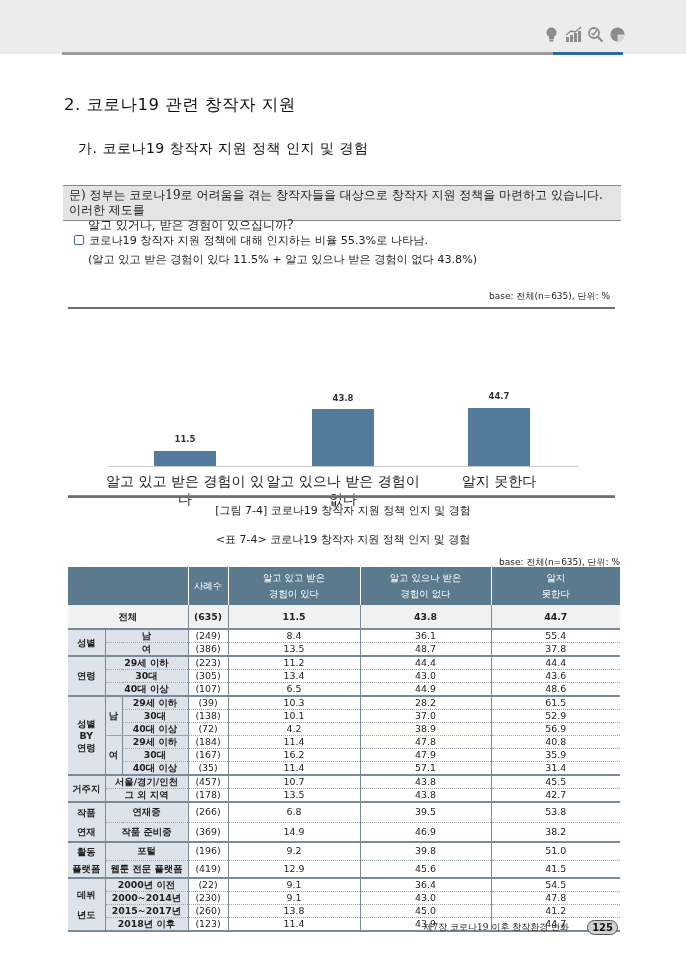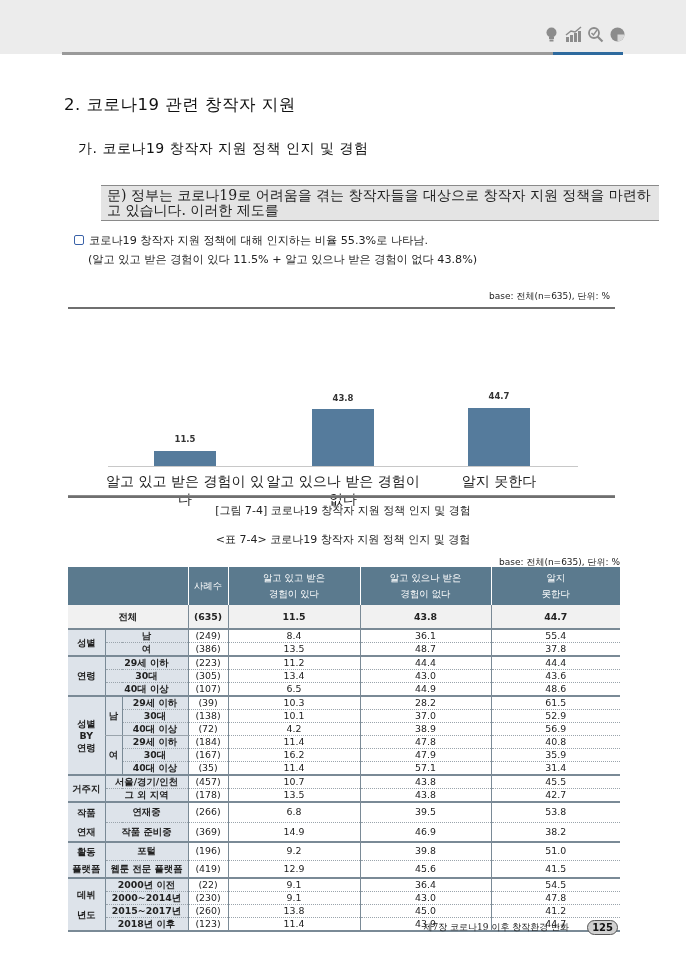--- a/index.html
+++ b/index.html
@@ -10,21 +10,21 @@
   .topbar .rule-gray { position: absolute; left: 62px; top: 52px; width: 491px; height: 3px; background: #9a9a9a; }
   .topbar .rule-blue { position: absolute; left: 553px; top: 52px; width: 70px; height: 3px; background: #2e6a9e; }
   .topbar .icons { position: absolute; left: 543px; top: 26px; display: flex; gap: 5px; align-items: center; }
   .topbar .icons span { display: inline-block; width: 17px; height: 17px; color: #8a8a8a; }
 
   .h2 { position: absolute; left: 64px; top: 94px; font-size: 16.5px; color: #111; letter-spacing: 0.5px; }
   .h3 { position: absolute; left: 78px; top: 140px; font-size: 14px; color: #111; letter-spacing: 0.5px; }
 
   .question { position: absolute; left: 63px; top: 185px; width: 558px; height: 36px; background: #e4e4e4;
               border-top: 1px solid #8a8a8a; border-bottom: 1px solid #8a8a8a;
-              font-family: "DejaVu Serif", serif; font-size: 14px; line-height: 15px; padding: 2px 6px; color: #222; margin-left: 38px; }
+              font-family: "DejaVu Serif", serif; font-size: 12px; line-height: 15px; padding: 2px 6px; color: #222; }
   .question .l2 { padding-left: 19px; }
 
   .summary { position: absolute; left: 74px; top: 231px; font-size: 11.2px; line-height: 19px; color: #222; }
   .summary .box { display: inline-block; width: 10px; height: 10px; border: 1px solid #3a62a8; border-radius: 2px; margin-right: 5px; vertical-align: -1px; }
   .summary .l2 { padding-left: 14px; }
 
   .base1 { position: absolute; right: 76px; top: 290px; font-size: 9px; color: #222; }
   .rule-thick { position: absolute; left: 68px; top: 307px; width: 547px; height: 2px; background: #6f6f6f; }
   .rule-double { position: absolute; left: 68px; top: 495px; width: 547px; height: 3px; border-top: 1px solid #8a8a8a; border-bottom: 2px solid #6f6f6f; }
 
@@ -89,20 +89,21 @@
   </div>
   <div class="rule-gray"></div>
   <div class="rule-blue"></div>
 </div>
 
 <div class="h2">2. 코로나19 관련 창작자 지원</div>
 <div class="h3">가. 코로나19 창작자 지원 정책 인지 및 경험</div>
 
 <div class="question">
   <div>문) 정부는 코로나19로 어려움을 겪는 창작자들을 대상으로 창작자 지원 정책을 마련하고 있습니다. 이러한 제도를</div>
+  <div class="l2">알고 있거나, 받은 경험이 있으십니까?</div>
 </div>
 
 <div class="summary">
   <div><span class="box"></span><span>코로나19 창작자 지원 정책에 대해 인지하는 비율 55.3%로 나타남.</span></div>
   <div class="l2">(알고 있고 받은 경험이 있다 11.5% + 알고 있으나 받은 경험이 없다 43.8%)</div>
 </div>
 
 <div class="base1">base: 전체(n=635), 단위: %</div>
 <div class="rule-thick"></div>
 

